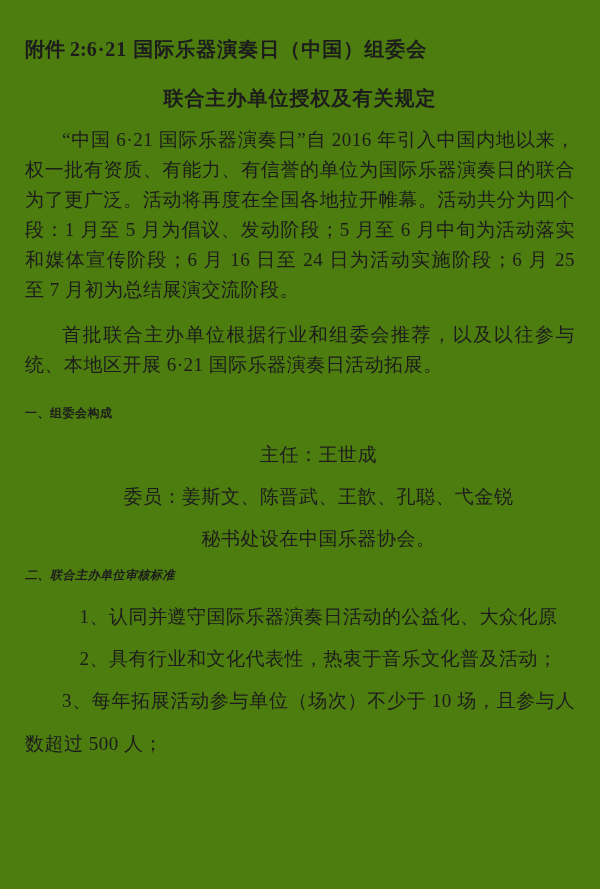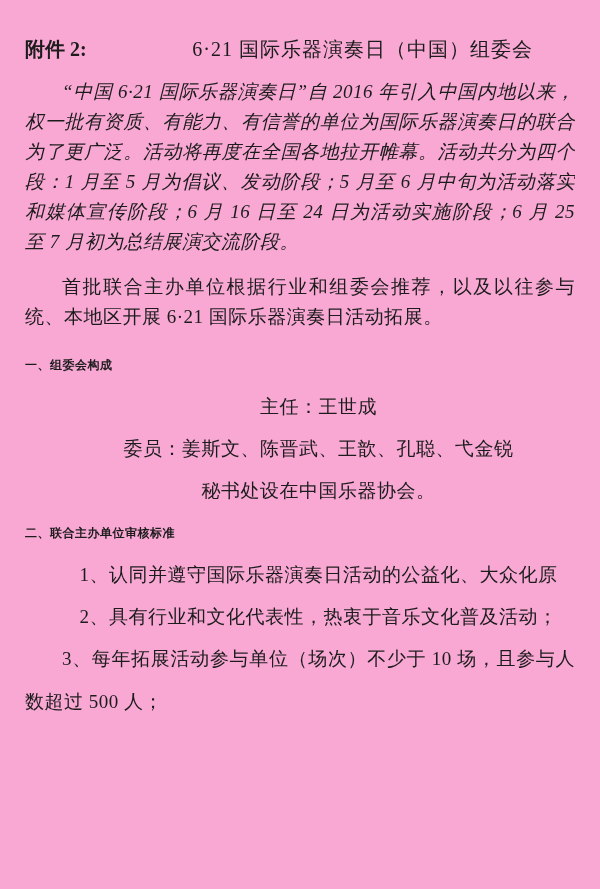--- a/index.html
+++ b/index.html
@@ -6,39 +6,39 @@
     margin: 0;
     padding: 0;
     background: #ffffff;
   }
   .page {
     position: relative;
     width: 600px;
     height: 889px;
     box-sizing: border-box;
     padding: 36px 25px 0 25px;
-    background: #f9a8d4;
+    background: #4d7c0f;
     color: #1c1c1c;
     font-family: "Liberation Serif", "DejaVu Serif", serif;
     overflow: hidden;
   }
   .header-row {
     display: flex;
     align-items: baseline;
   }
   .attachment {
     font-size: 20px;
     font-weight: bold;
     white-space: nowrap;
   }
   .title {
     flex: 1;
-    text-align: right;
+    text-align: left;
     font-size: 20px;
-    font-weight: normal;
+    font-weight: bold;
     letter-spacing: 1px;
     line-height: 26px;
   }
   .hspacer { width: 42px; }
   .subtitle {
     margin-top: 22px;
     text-align: center;
     font-size: 20px;
     font-weight: bold;
     letter-spacing: 1px;
@@ -49,45 +49,46 @@
     line-height: 30px;
     height: 30px;
     letter-spacing: 0.5px;
     overflow: hidden;
   }
   .j {
     text-align: justify;
     text-align-last: justify;
   }
   .ind { text-indent: 37px; text-align: center; }
-  .p1 { margin-top: 14px; font-style: italic; }
+  .p1 { margin-top: 14px; }
   .p2 { margin-top: 15px; }
   .sec-heading {
     font-size: 12px;
     font-weight: bold;
     letter-spacing: 0.5px;
     line-height: 30px;
     height: 30px;
   }
   .sec1-heading { margin-top: 18px; }
-  .sec2-heading { margin-top: 12px; }
+  .sec2-heading { margin-top: 6px; font-style: italic; }
   .item { margin-top: 12px; }
   .item-cont { margin-top: 13px; }
 </style>
 </head>
 <body>
 
 <div class="page">
 
   <div class="header-row">
     <span class="attachment">附件 2:</span>
     <span class="title">6·21 国际乐器演奏日（中国）组委会</span>
     <span class="hspacer"></span>
   </div>
 
+  <div class="subtitle">联合主办单位授权及有关规定</div>
 
   <div class="p1">
     <div class="ln j ind">“中国 6·21 国际乐器演奏日”自 2016 年引入中国内地以来，</div>
     <div class="ln j">权一批有资质、有能力、有信誉的单位为国际乐器演奏日的联合</div>
     <div class="ln j">为了更广泛。活动将再度在全国各地拉开帷幕。活动共分为四个阶</div>
     <div class="ln j">段：1 月至 5 月为倡议、发动阶段；5 月至 6 月中旬为活动落实</div>
     <div class="ln j">和媒体宣传阶段；6 月 16 日至 24 日为活动实施阶段；6 月 25 日</div>
     <div class="ln">至 7 月初为总结展演交流阶段。</div>
   </div>
 

